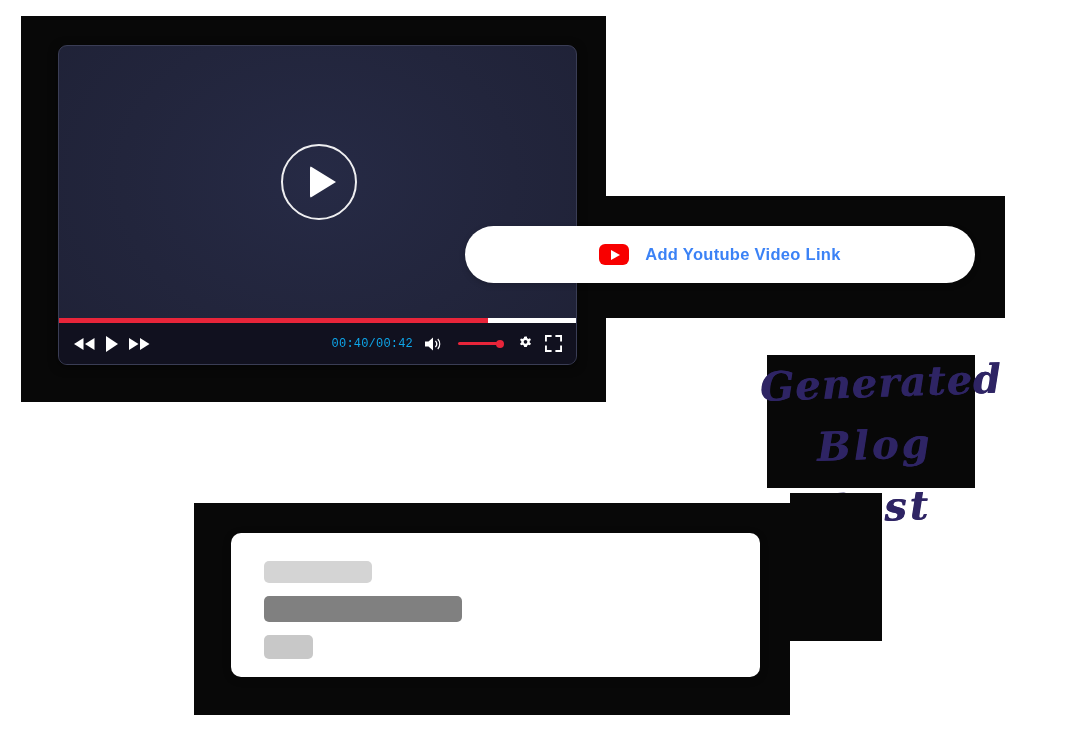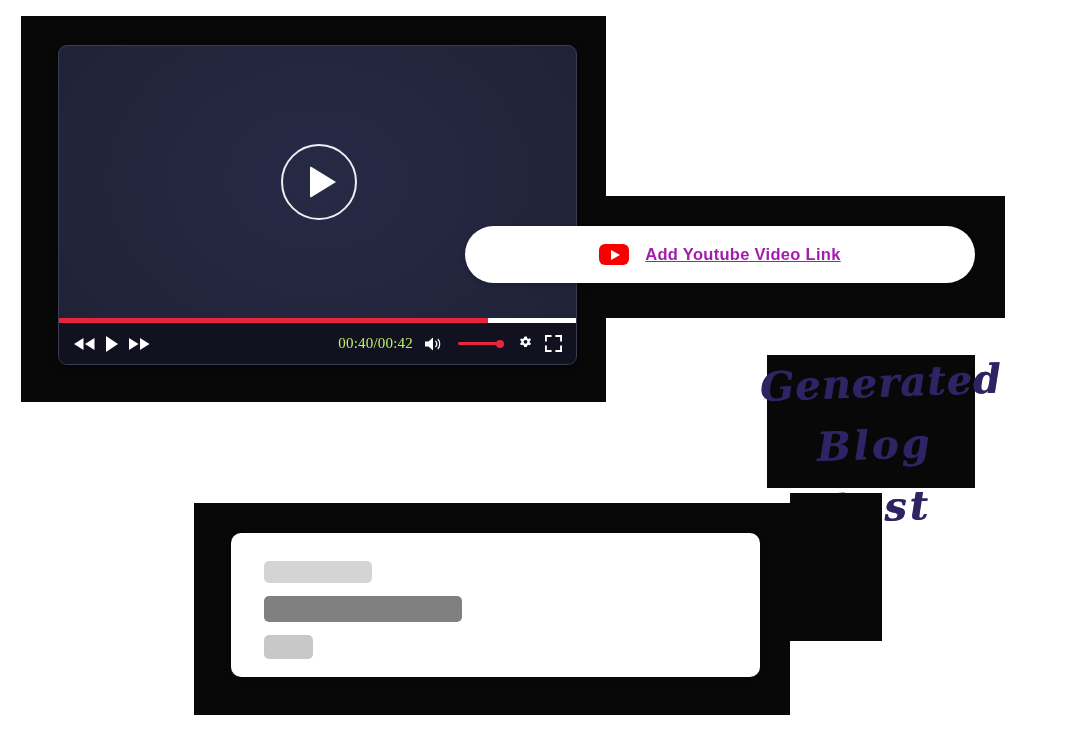--- a/index.html
+++ b/index.html
@@ -130,24 +130,24 @@
   }
 
   .icon-btn {
     display: flex;
     align-items: center;
     justify-content: center;
     color: #ffffff;
   }
 
   #time-display {
-    color: #bef264;
-    font-size: 15px;
+    color: #0ea5e9;
+    font-size: 12px;
     letter-spacing: 0.2px;
-    font-family: Liberation Serif, serif;
+    font-family: Liberation Mono, monospace;
     white-space: nowrap;
   }
 
   #volume-slider {
     width: 46px;
     height: 14px;
     position: relative;
     display: flex;
     align-items: center;
     margin: 0 2px 0 4px;
@@ -204,24 +204,23 @@
     width: 0;
     height: 0;
     border-left: 9px solid #ffffff;
     border-top: 5.5px solid transparent;
     border-bottom: 5.5px solid transparent;
     margin-left: 3px;
   }
   #add-youtube-label {
     font-size: 16.5px;
     font-weight: bold;
-    color: #a21caf;
+    color: #3b82f6;
     letter-spacing: 0.3px;
     white-space: nowrap;
-    text-decoration: underline;
   }
 
   
   #caption-backdrop {
     left: 767px;
     top: 355px;
     width: 208px;
     height: 133px;
   }
   #generated-blog-post-caption {

